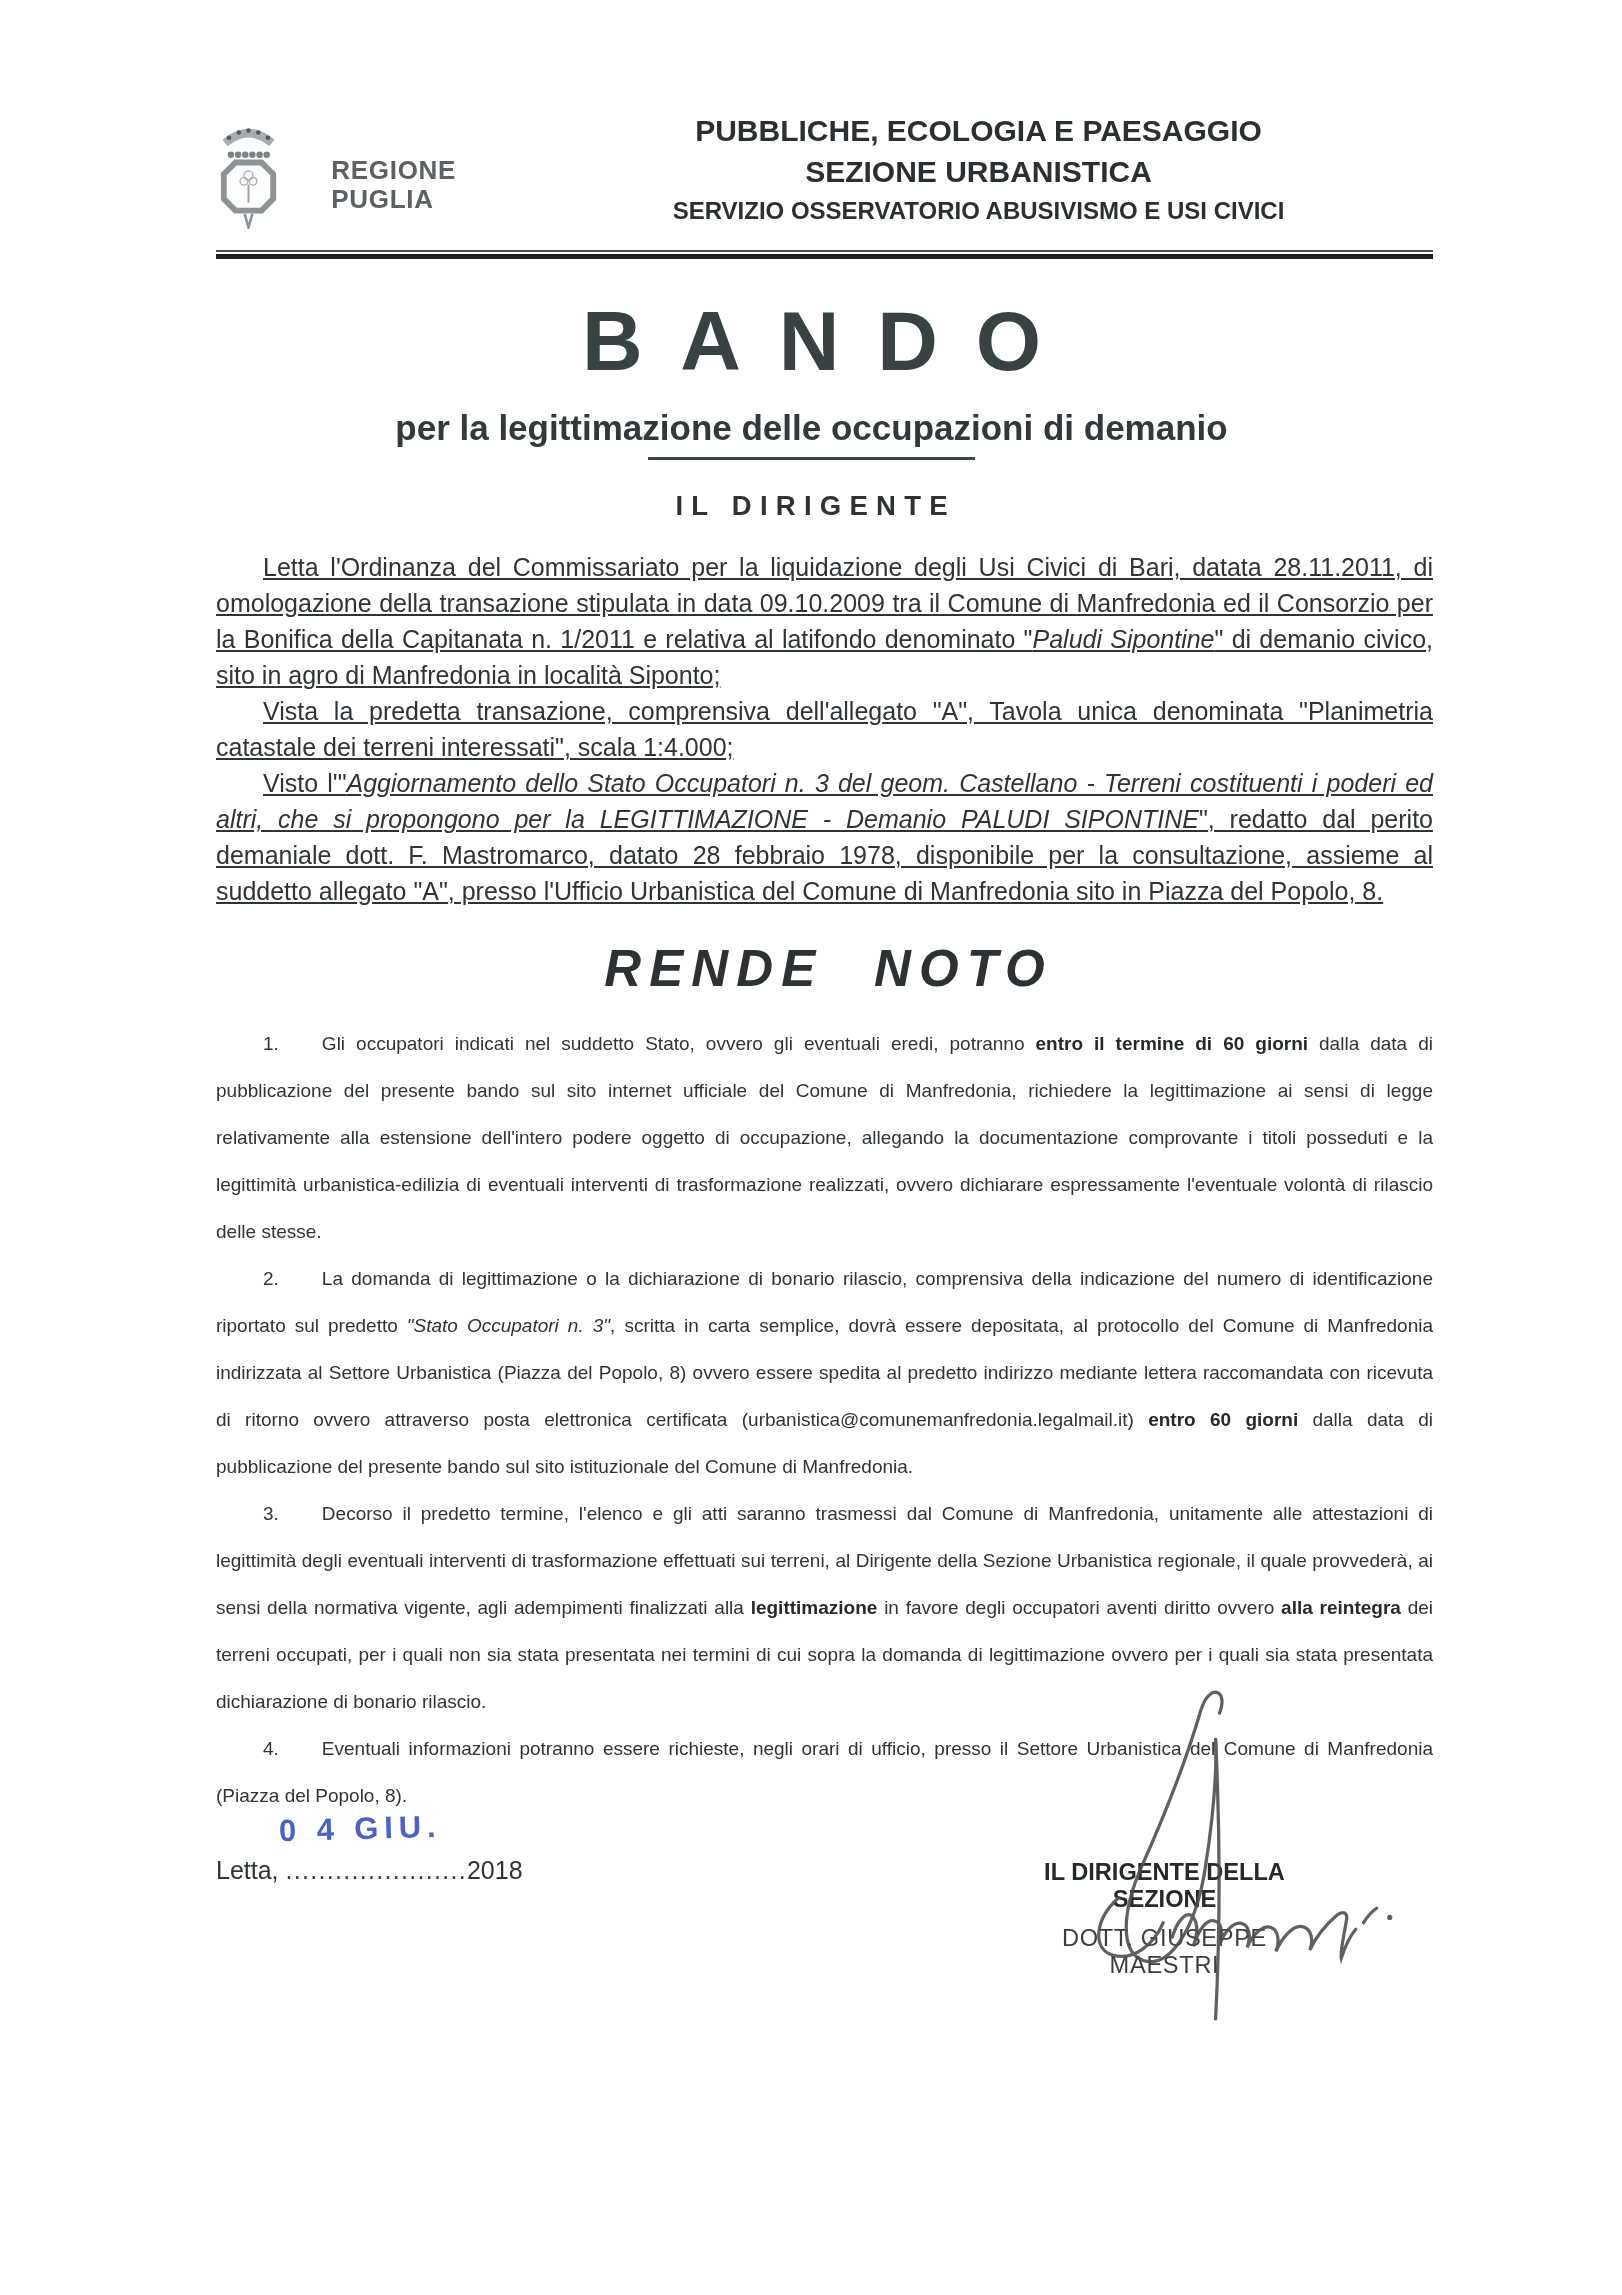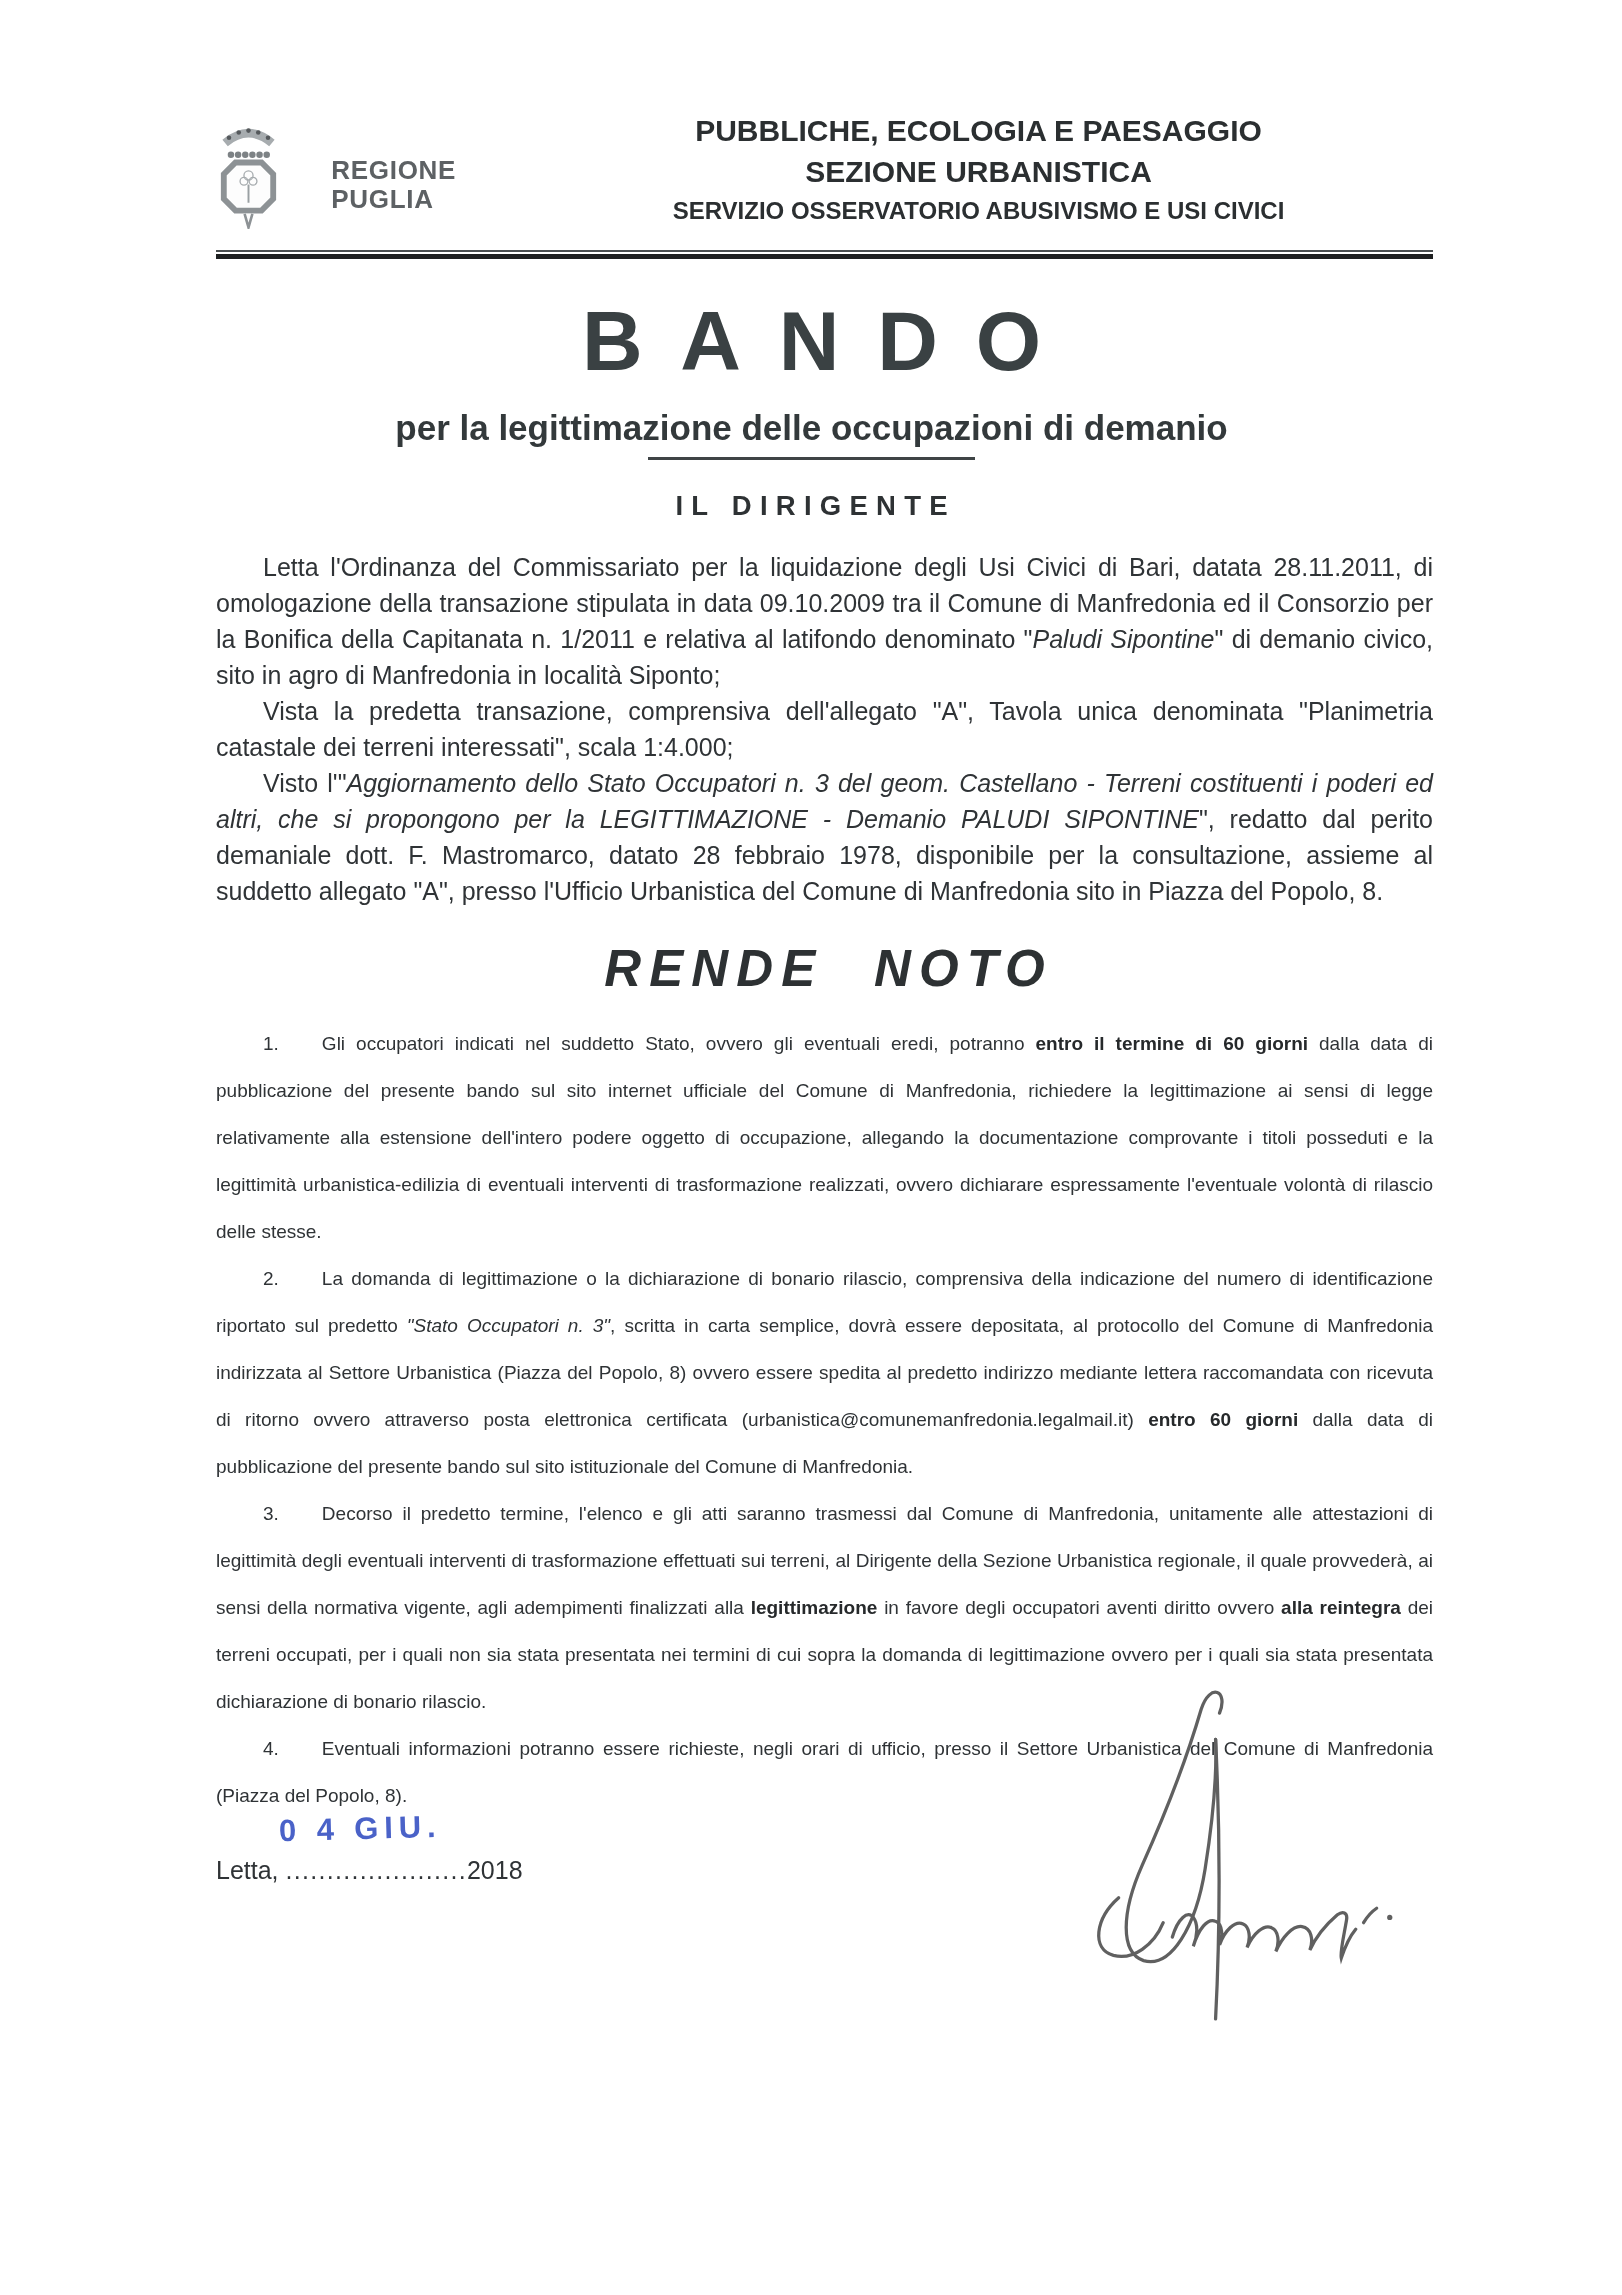--- a/index.html
+++ b/index.html
@@ -40,21 +40,21 @@
   .subtitle { text-align:center; font-size:35px; font-weight:bold; color:#33393b; margin-top:18px; }
   .subtitle-rule { width:327px; height:2.6px; background:#3f4446; margin:9.2px auto 0 auto; }
   .dirigente-wrap { text-align:center; margin-top:30px; }
   .dirigente {
     display:inline-block; font-size:27.5px; font-weight:bold; color:#2e3234;
     letter-spacing:0.30em; margin-right:-0.30em;
   }
 
   
   .content { margin:0 190px 0 216px; }
-  .preamble { margin-top:27.5px; font-size:25px; line-height:36px; text-align:justify; }
+  .preamble { margin-top:27.5px; font-size:25px; line-height:36px; text-align:justify;text-decoration:underline; }
   .preamble p { margin:0; text-indent:47px; }
 
   .rende-wrap { text-align:center; margin:30px 0 22px 0; }
   .rende {
     display:inline-block; font-size:51px; font-weight:bold; color:#2d3133;
     letter-spacing:0.16em; word-spacing:0.55em; margin-right:-0.16em;font-style:italic;
   }
 
   .items p { margin:0; font-size:19px; line-height:47px; text-align:justify; text-indent:47px; }
   .items .num { margin-right:43px; }
@@ -146,20 +146,24 @@
       <p><span class="num">1.</span><span><span>Gli occupatori indicati nel suddetto Stato, ovvero gli eventuali eredi, potranno </span><span class="b">entro il termine di 60 giorni</span><span> dalla data di pubblicazione del presente bando sul sito internet ufficiale del Comune di Manfredonia, richiedere la legittimazione ai sensi di legge relativamente alla estensione dell'intero podere oggetto di occupazione, allegando la documentazione comprovante i titoli posseduti e la legittimità urbanistica-edilizia di eventuali interventi di trasformazione realizzati, ovvero dichiarare espressamente l'eventuale volontà di rilascio delle stesse.</span></span></p>
       <p><span class="num">2.</span><span><span>La domanda di legittimazione o la dichiarazione di bonario rilascio, comprensiva della indicazione del numero di identificazione riportato sul predetto </span><span style="font-style: italic;">"Stato Occupatori n. 3"</span><span>, scritta in carta semplice, dovrà essere depositata, al protocollo del Comune di Manfredonia indirizzata al Settore Urbanistica (Piazza del Popolo, 8) ovvero essere spedita al predetto indirizzo mediante lettera raccomandata con ricevuta di ritorno ovvero attraverso posta elettronica certificata (urbanistica@comunemanfredonia.legalmail.it) </span><span class="b">entro 60 giorni</span><span> dalla data di pubblicazione del presente bando sul sito istituzionale del Comune di Manfredonia.</span></span></p>
       <p><span class="num">3.</span><span><span>Decorso il predetto termine, l'elenco e gli atti saranno trasmessi dal Comune di Manfredonia, unitamente alle attestazioni di legittimità degli eventuali interventi di trasformazione effettuati sui terreni, al Dirigente della Sezione Urbanistica regionale, il quale provvederà, ai sensi della normativa vigente, agli adempimenti finalizzati alla </span><span class="b">legittimazione</span><span> in favore degli occupatori aventi diritto ovvero </span><span class="b">alla reintegra</span><span> dei terreni occupati, per i quali non sia stata presentata nei termini di cui sopra la domanda di legittimazione ovvero per i quali sia stata presentata dichiarazione di bonario rilascio.</span></span></p>
       <p><span class="num">4.</span><span><span>Eventuali informazioni potranno essere richieste, negli orari di ufficio, presso il Settore Urbanistica del Comune di Manfredonia (Piazza del Popolo, 8).</span></span></p>
     </div>
 
     <div class="footer">
       <div class="bari-line"><span>Letta,</span> <span class="dots">......................</span><span>2018</span></div>
       <div class="stamp">0 4 GIU.</div>
 
+      <div class="sig-block">
+        <div class="sig-title">IL DIRIGENTE DELLA SEZIONE</div>
+        <div class="sig-name">DOTT. GIUSEPPE MAESTRI</div>
+      </div>
 
       <svg class="sig-svg" viewBox="0 0 950 600">
         <g fill="none" stroke="#4f4f4f" stroke-width="5" stroke-linecap="round" opacity="0.9">
           <path d="M404,78 C418,44 390,30 376,72 C356,140 322,230 286,310 C254,382 252,444 288,456 C330,468 368,404 382,316 C394,240 400,166 398,118"></path>
           <path d="M398,118 C404,240 406,390 398,545"></path>
           <path d="M250,360 C214,392 208,438 242,448 C272,456 304,432 318,398"></path>
           <path d="M332,420 C340,392 356,378 364,390 C372,400 370,420 364,434 C372,408 386,390 398,396 C408,400 410,418 404,432 C412,410 428,394 440,400 C450,404 452,422 446,436 C456,414 472,400 484,406 C494,410 496,428 490,442 C500,420 516,402 530,404 C544,406 548,424 542,440 C552,418 570,398 584,386 C592,380 600,382 598,394 C594,418 588,442 590,452 C594,440 602,420 612,408"></path>
           <path d="M624,398 C630,388 638,380 644,376"></path>
           <circle cx="664" cy="390" r="4" fill="#4f4f4f" stroke="none"></circle>
         </g>

